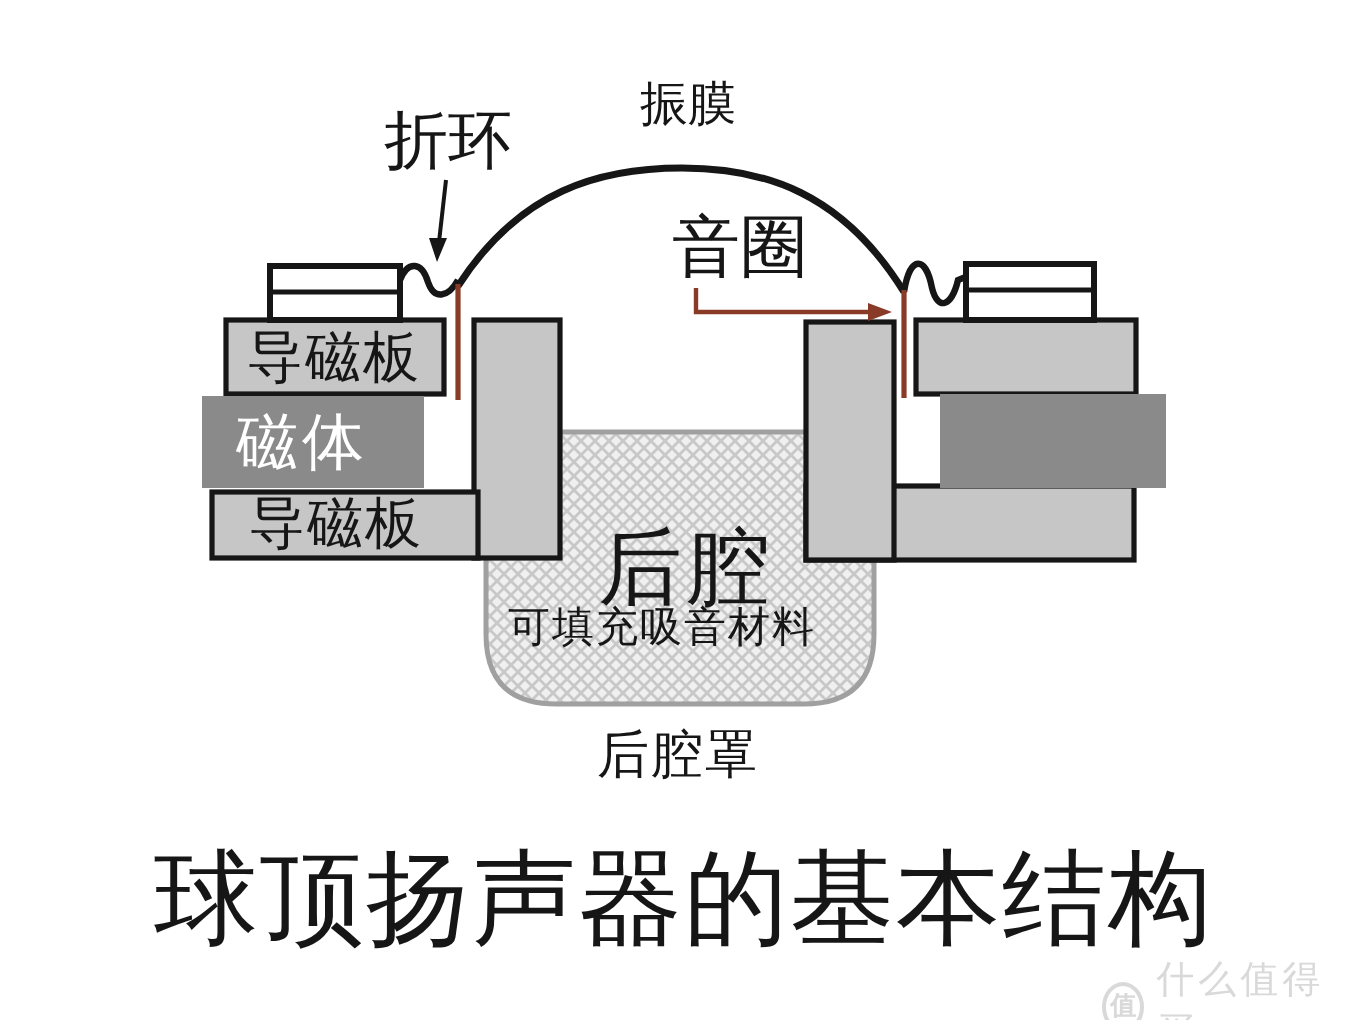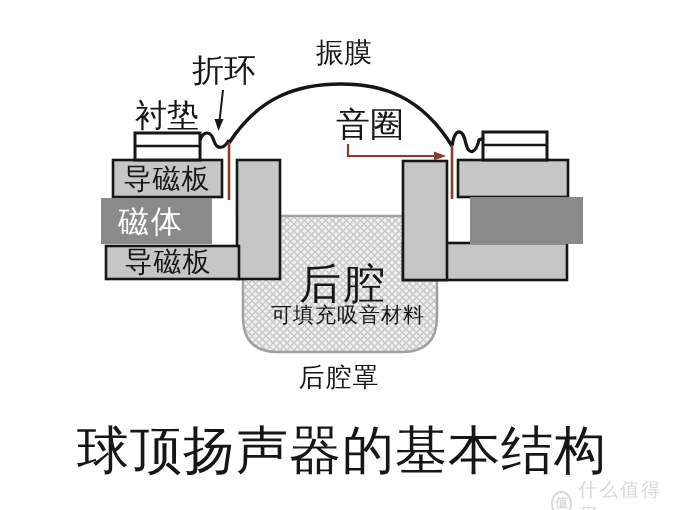--- a/index.html
+++ b/index.html
@@ -75,30 +75,29 @@
     <line x1="452" y1="145" x2="452" y2="199" stroke="#8a3b28" stroke-width="2.6"></line>
 
     <line x1="223" y1="90" x2="219.5" y2="121" stroke="#161616" stroke-width="2"></line>
     <polygon points="218.5,131 214.5,119 223.5,119" fill="#161616"></polygon>
 
     <path d="M 348 144 L 348 156 L 436 156" fill="none" stroke="#8a3b28" stroke-width="2.2"></path>
     <polygon points="446,156 434,151.5 434,160.5" fill="#8a3b28"></polygon>
   </svg>
 
   <div class="lbl lbl-part" style="left:224px;top:70px;">折环</div>
-  <div class="lbl lbl-part" style="left:344px;top:53px;font-size:28px;">振膜</div>
-  <div class="lbl lbl-part" style="left:167px;top:115px;">衬垫</div>
+  <div class="lbl lbl-part" style="left:344px;top:53px;font-size:24px;">振膜</div>
   <div class="lbl lbl-part" style="left:342px;top:124px;font-size:34px;margin-left:28px;">音圈</div>
 
   <div class="lbl lbl-plate" style="left:167px;top:179px;">导磁板</div>
   <div class="lbl lbl-magnet" style="left:151px;top:221px;">磁体</div>
   <div class="lbl lbl-plate" style="left:168px;top:262px;">导磁板</div>
 
   <div class="lbl lbl-chamber" style="left:343px;top:284px;">后腔</div>
-  <div class="lbl lbl-chamber-note" style="left:348px;top:314px;">可填充吸音材料</div>
+  <div class="lbl lbl-chamber-note" style="left:331px;top:314px;font-family:Liberation Serif, serif;">可填充吸音材料</div>
   <div class="lbl lbl-cover" style="left:339px;top:377px;">后腔罩</div>
 
   <div class="lbl lbl-title" style="left:342px;top:450px;">球顶扬声器的基本结构</div>
 
   <div id="watermark">
     <span id="wm-badge">值</span>
     <span id="wm-text">什么值得买</span>
   </div>
 
 </div>

